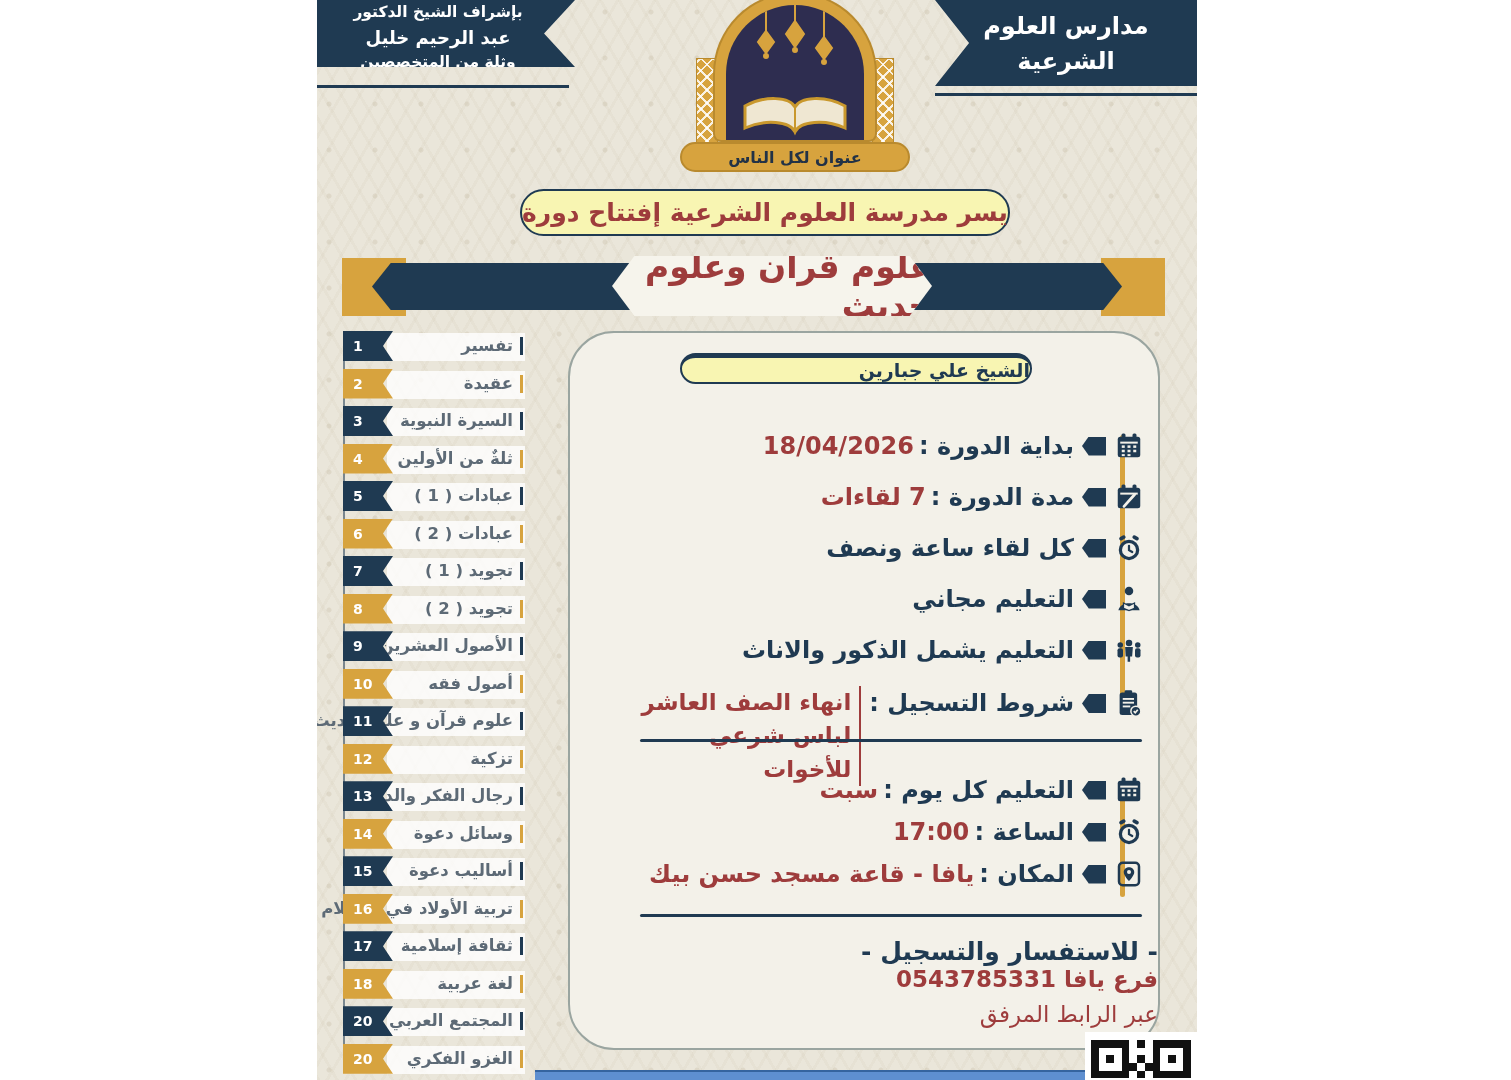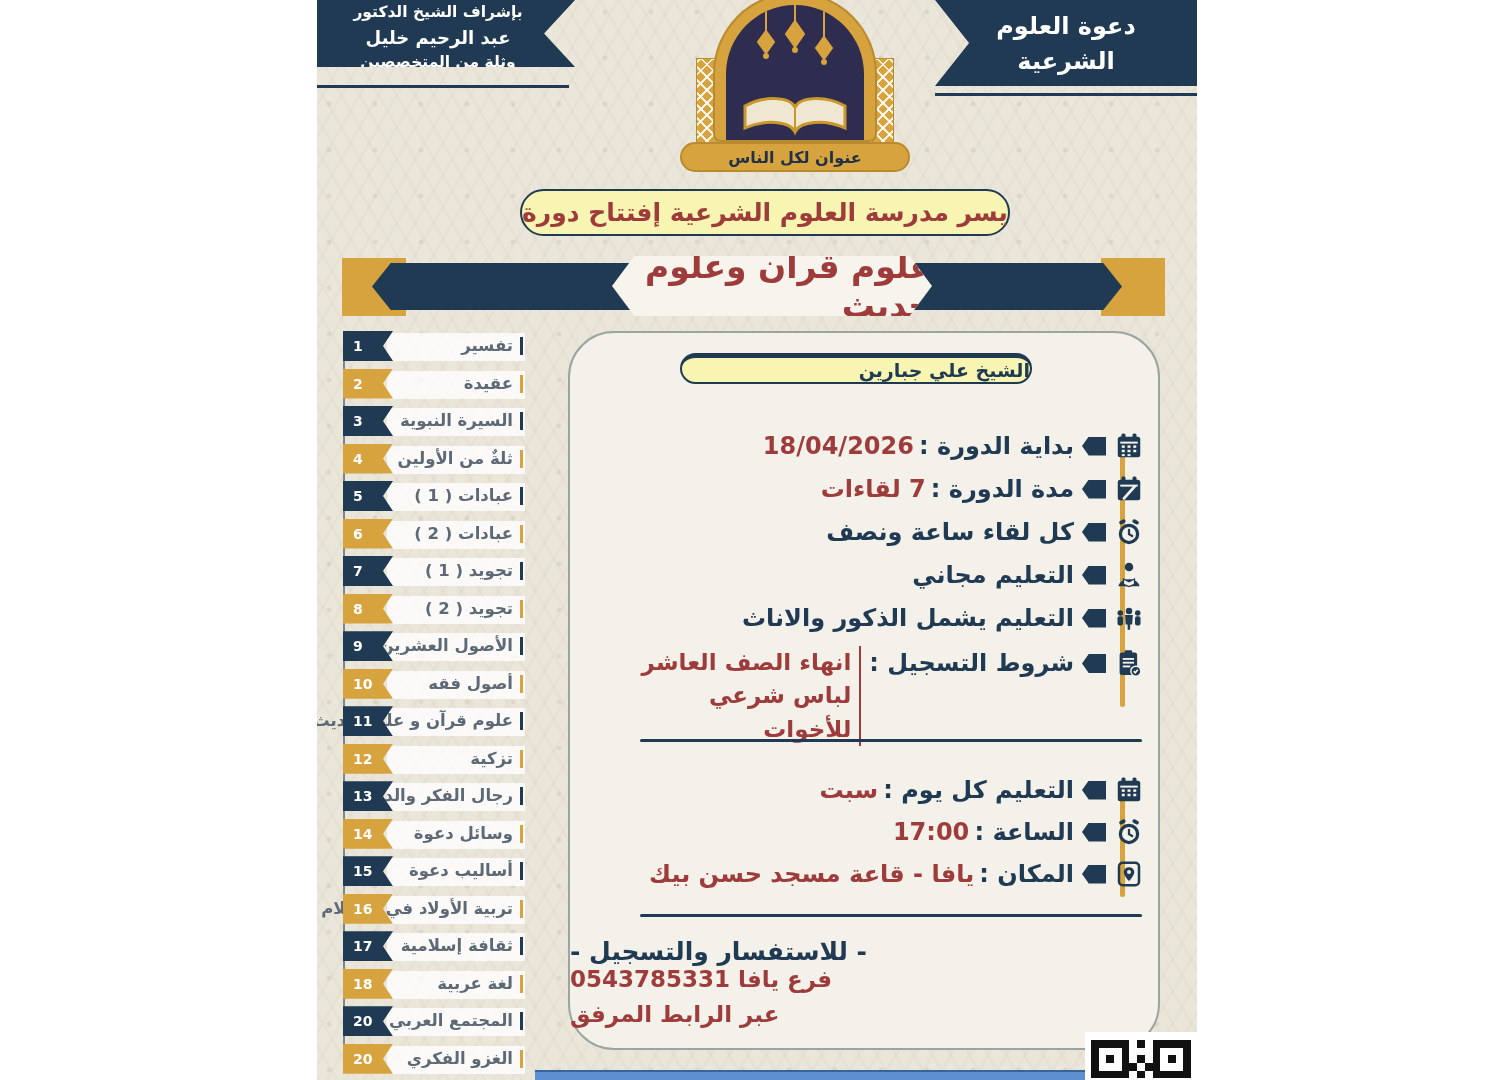--- a/index.html
+++ b/index.html
@@ -86,62 +86,62 @@
   .card { position:absolute; left:251px; top:331px; width:592px; height:719px;
     background:#f3f1e9; border:2px solid #9aa5a0; border-radius:46px; }
   .sheikh { position:absolute; top:20px; left:110px; width:352px; height:31px;
     background:var(--pale_yellow,#f8f5b2); border:2px solid var(--navy,#1f3a52);
     border-top-width:5px; border-radius:24px; display:flex; align-items:center;
     justify-content:flex-start; color:var(--navy,#1f3a52); font-weight:bold; font-size:19px; }
   .gline { position:absolute; width:5px; background:var(--gold,#d7a33e);
     border-radius:3px; right:33px; }
   .g1 { top:102px; height:272px; } .g2 { top:448px; height:116px; }
   .details, .schedule { position:absolute; right:14px; left:14px;
-    display:flex; flex-direction:column; gap:9px; }
+    display:flex; flex-direction:column; gap:17px; }
   .details { top:96px; } .schedule { top:440px; gap:8px; }
   .info-row { display:flex; align-items:center; gap:8px; height:34px; }
   .info-row.tall { height:72px; align-items:flex-start; }
   .info-row .icon { width:30px; height:30px; flex:0 0 30px; color:var(--navy,#1f3a52); }
   .info-row.tall .icon { margin-top:4px; }
   .bullet { width:24px; height:19px; flex:0 0 24px; background:var(--navy,#1f3a52);
     clip-path:polygon(28% 0,100% 0,100% 100%,28% 100%,0 50%); }
   .info-row.tall .bullet { margin-top:10px; }
   .lbl { color:var(--navy,#1f3a52); font-weight:bold; font-size:24px; white-space:nowrap; }
   .val { color:var(--red,#9e3c3c); font-weight:bold; font-size:24px; white-space:nowrap; }
   .info-row.tall .lbl { margin-top:5px; }
   .req { border-right:2.5px solid var(--red,#9e3c3c); padding-right:8px; margin-top:2px;
     color:var(--red,#9e3c3c); font-weight:bold; font-size:23px; line-height:1.45;margin-left:34px; }
   .divider { position:absolute; height:3px; background:var(--navy,#1f3a52);
     border-radius:2px; left:70px; right:16px; }
   .d1 { top:406px; } .d2 { top:581px; }
-  .contact { position:absolute; top:604px; left:0; right:0; text-align:left; }
+  .contact { position:absolute; top:604px; left:0; right:0; text-align:right; }
   .contact-title { color:var(--navy,#1f3a52); font-weight:bold; font-size:25px; }
   .contact-phone { color:var(--red,#9e3c3c); font-weight:bold; font-size:23px; }
-  .contact-link  { color:var(--red,#9e3c3c); font-weight:bold; font-size:23px; margin-top:9px; }
+  .contact-link  { color:var(--red,#9e3c3c); font-weight:normal; font-size:23px; margin-top:9px; }
 
   
   .bluebar { position:absolute; left:0; right:0; bottom:0; height:10px;
     background:var(--blue,#5e8fd0); border-top:2px solid #35649f; width:auto; }
   .bluebar { left:218px; }
   .qrbox { position:absolute; right:0; bottom:0; width:112px; height:48px;
     background:#fff; overflow:hidden; z-index:3; }
   .qrbox svg { position:absolute; left:6px; top:8px; }
 </style>
 </head>
 <body>
 
 <div class="poster">
 
   <div class="banner-left">
     <div>بإشراف الشيخ الدكتور</div>
     <div class="l2">عبد الرحيم خليل</div>
     <div>وثلة من المتخصصين والمتخصصات</div>
   </div>
   <div class="banner-right">
-    <div>دعوة العلوم</div>
+    <div>مدارس العلوم</div>
     <div>الشرعية</div>
   </div>
   <div class="hline hl-left"></div>
   <div class="hline hl-right"></div>
 
   <div class="logo">
     <div class="pillar pl"></div>
     <div class="pillar pr"></div>
     <div class="arch">
       <div class="arch-in">

